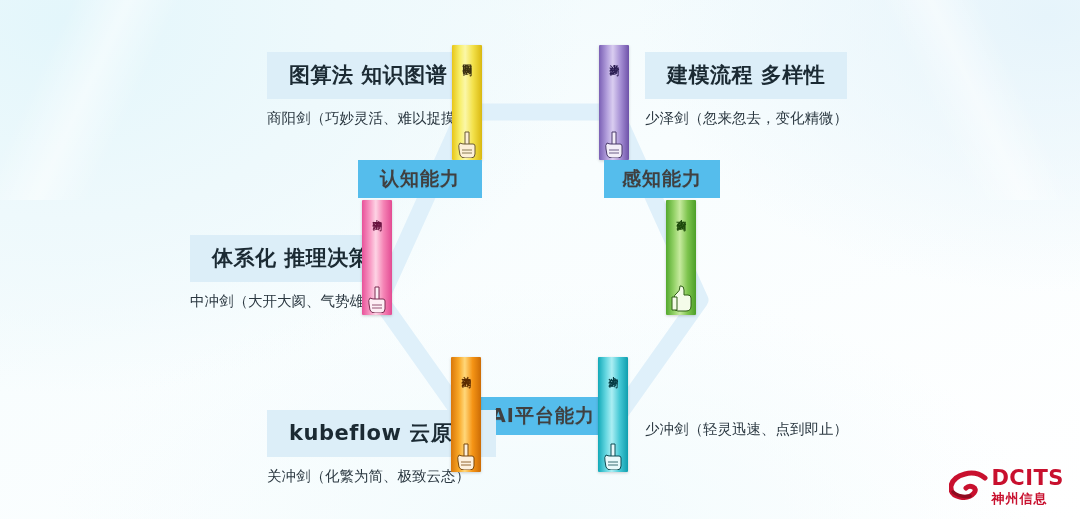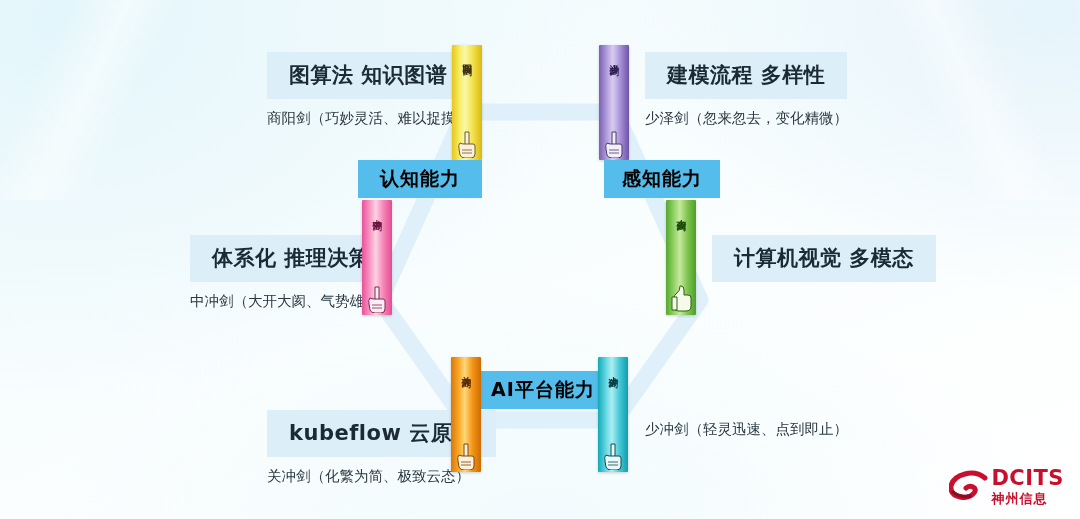--- a/index.html
+++ b/index.html
@@ -39,21 +39,21 @@
     font-family:"DejaVu Sans","Liberation Sans",sans-serif;
   }
   .sub{
     margin-top:10px;font-size:14.5px;color:#2a3740;white-space:nowrap;
     font-family:"DejaVu Sans","Liberation Sans",sans-serif;
   }
   .node.right .titlebox,.node.right .sub{text-align:left;}
 
   
   .pill{
-    position:absolute;background:#55bdec;color:#000000;
+    position:absolute;background:#55bdec;color:#404040;
     font-size:19px;font-weight:bold;letter-spacing:1px;
     display:flex;align-items:center;justify-content:center;
     white-space:nowrap;
     font-family:"DejaVu Sans","Liberation Sans",sans-serif;
     text-shadow:0 1px 0 rgba(0,0,0,.06);
   }
 
   
   .sword{
     position:absolute;width:30px;height:115px;
@@ -159,35 +159,32 @@
     <svg class="hand" viewBox="0 0 26 30">
       <g fill="#fdeef5" stroke="#7a2a50" stroke-width="1">
         <path d="M11 4 h4 v13 h-4 z"></path>
         <path d="M6 15 q-2 2 -1 6 l1 6 q1 3 5 3 h6 q4 0 4-4 v-8 q0-2-2-2 h-9 q-2 0-4 -1 z"></path>
       </g>
       <path d="M8 22 h10 M8 25 h10" stroke="#7a2a50" stroke-width=".8" fill="none"></path>
     </svg>
   </div>
 
   <div class="node right" style="left:712px;top:235px;">
-    <div class="titlebox">
-      <span class="t">计算机视觉 多模态</span>
-    </div>
   </div>
   <div class="sword sw-green" style="left:666px;top:200px;">
     <span class="vtext">少商剑</span>
     <svg class="hand" viewBox="0 0 26 30">
       <g fill="#f4fbe9" stroke="#2f5e16" stroke-width="1">
         <path d="M13 3 q3 0 3 4 v5 h4 q3 0 3 3 v8 q0 5-5 5 h-8 q-4 0-4-4 v-9 q0-3 3-5 q3-2 3-7 z"></path>
         <path d="M4 14 h5 v13 h-5 z"></path>
       </g>
     </svg>
   </div>
 
-  <div class="pill" style="left:476px;top:371px;width:134px;height:38px;">
+  <div class="pill" style="left:476px;top:397px;width:134px;height:38px;">
     <span>AI平台能力</span>
   </div>
 
   <div class="node left" style="left:267px;top:410px;">
     <div class="titlebox">
       <span class="t">kubeflow 云原生</span>
     </div>
     <div class="sub">关冲剑（化繁为简、极致云态）</div>
   </div>
   <div class="sword sw-orange" style="left:451px;top:357px;">

